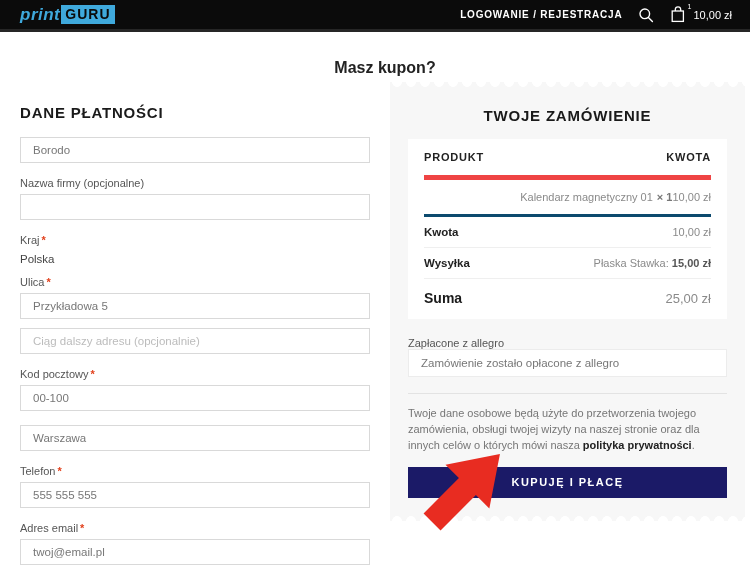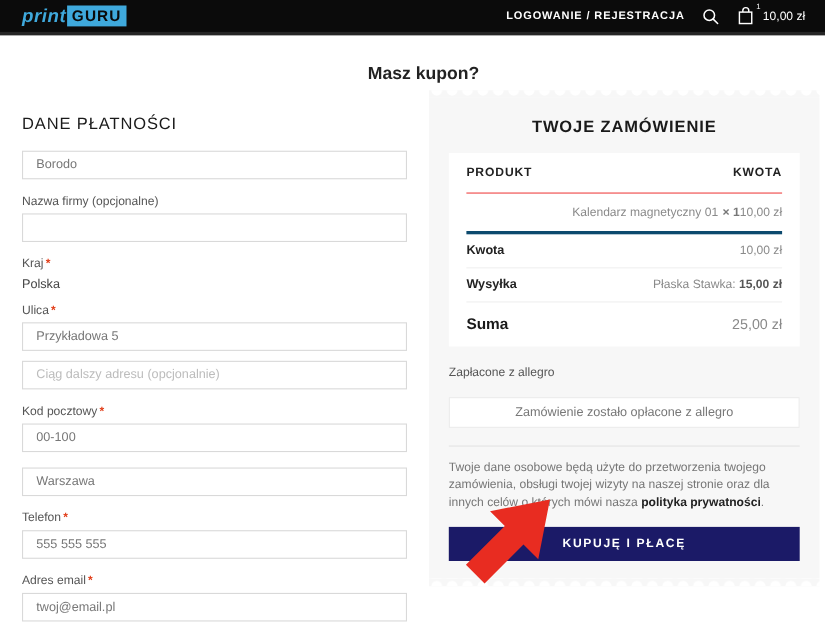--- a/index.html
+++ b/index.html
@@ -21,21 +21,21 @@
   .cart-count { color:#fff; font-size:7px; position:absolute; top:-3px; right:-5px; }
   .cart-total { color:#fff; font-size:11px; }
 
   
   .coupon { margin:27px 0 0 20px; font-size:16px; font-weight:700; color:#222;text-align:center; }
   .main { display:flex; align-items:flex-start; gap:20px; padding:0 5px 0 20px; margin-top:5px; }
   .col-left { flex:0 0 350px; }
   .col-right { flex:0 0 355px; }
 
   
-  .section-title { margin-top:22px; font-size:15px; font-weight:400; letter-spacing:0.8px; color:#1a1a1a; }
+  .section-title { margin-top:22px; font-size:15px; font-weight:700; letter-spacing:0.8px; color:#1a1a1a; }
   .form { margin-top:16px; }
   .fgroup { margin-bottom:14px; }
   .frow { display:flex; gap:15px; }
   .frow .fgroup { flex:1; }
   .flabel { display:block; font-size:11px; color:#555; margin-bottom:5px; }
   .req { color:#e2401c; font-weight:700; margin-left:2px; }
   .tinput { width:100%; height:26px; border:1px solid #d9d9d9; background:#fff; padding:0 12px;
             font-family:"Liberation Sans", sans-serif; font-size:11.5px; color:#777; outline:none; }
   .tinput::placeholder { color:#bcbcbc; }
   .country-text { font-size:11.5px; color:#444; padding:2px 0 0 0; height:13px; }
@@ -45,34 +45,34 @@
   
   .order-wrap { position:relative; }
   .edge { height:7px; background-size:14px 7px; background-repeat:repeat-x; }
   .edge-top { background-image:radial-gradient(circle at 7px 0px, #ffffff 4.6px, #f7f7f7 5.2px); }
   .edge-bottom { background-image:radial-gradient(circle at 7px 7px, #ffffff 4.6px, #f7f7f7 5.2px); }
   .order-box { background:#f7f7f7; padding:16px 18px; }
   .order-title { text-align:center; font-size:15px; font-weight:700; letter-spacing:0.8px; color:#1a1a1a;
                  margin:2px 0 15px 0; }
   .order-card { background:#fff; padding:0 16px; }
   .orow { display:flex; justify-content:space-between; align-items:baseline; }
-  .orow-head { padding:12px 0; border-bottom:1px solid #ef4444; }
+  .orow-head { padding:12px 0; border-bottom:5px solid #ef4444; }
   .ohead { font-size:11px; font-weight:700; letter-spacing:0.8px; color:#222; }
   .orow-item { padding:11px 0; border-bottom:3px solid #0c4a6e; font-size:11px; color:#8a8a8a;justify-content:flex-end; }
   .item-qty { font-weight:700; color:#777; margin-left:4px; }
   .orow-sub { padding:9px 0; border-bottom:1px solid #efefef; }
   .olabel { font-size:11.5px; font-weight:700; color:#222; }
   .oval { font-size:11px; color:#8a8a8a; }
   .ship-cost { font-weight:700; color:#555; }
   .orow-total { padding:11px 0 13px 0; }
   .total-label { font-size:14px; font-weight:700; color:#1a1a1a; }
   .total-val { font-size:13px; color:#8a8a8a; }
 
   .pay-label { margin-top:18px; font-size:11px; color:#555; }
-  .note-input { margin-top:16px; height:28px; border:1px solid #ececec;text-align:center; }
+  .note-input { margin-top:0; height:28px; border:1px solid #ececec; }
   .order-divider { border:none; border-top:1px solid #e3e3e3; margin:16px 0 12px 0; }
   .privacy { font-size:11px; color:#767676; line-height:1.45; }
   .privacy .plink { font-weight:700; color:#222; cursor:pointer; }
   .buy-btn { display:block; width:100%; margin-top:13px; background:#1b1a67; color:#fff; border:none;
              padding:9px 0 10px 0; font-family:"Liberation Sans", sans-serif; font-size:11px; font-weight:700;
              letter-spacing:1.5px; cursor:pointer; text-align:center; }
 
   .arrow-annot { position:absolute; left:406px; top:428px; pointer-events:none; }
 </style>
 </head>

